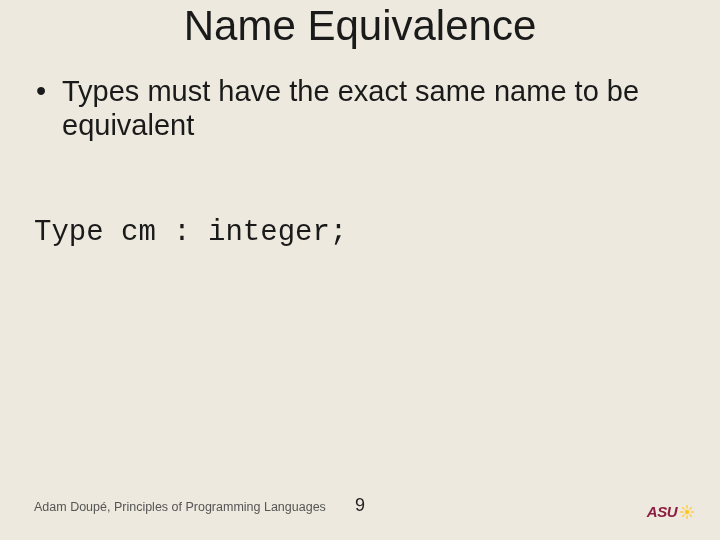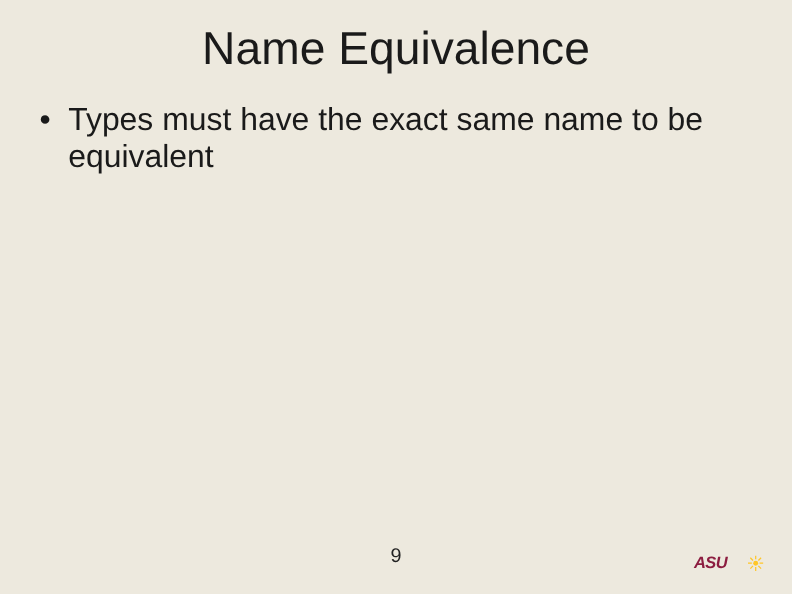--- a/index.html
+++ b/index.html
@@ -14,21 +14,21 @@
   }
   .slide {
     width: 720px;
     height: 540px;
     position: relative;
     box-sizing: border-box;
   }
   .title {
     text-align: center;
     font-size: 42px;
-    padding-top: 20px;
+    padding-top: 2px;
     font-weight: 400;
   }
   .body {
     padding: 24px 34px 0 34px;
   }
   .bullet-row {
     display: flex;
     align-items: flex-start;
     font-size: 29px;
     line-height: 1.18;
@@ -65,21 +65,21 @@
     text-align: center;
     font-size: 18px;
     color: #222;
   }
   .logo {
     position: absolute;
     right: 26px;
     bottom: 20px;
     display: flex;
     align-items: center;
-    gap: 19px;
+    gap: 3px;
   }
   .logo .asu {
     font-family: Arial, Helvetica, sans-serif;
     font-weight: 900;
     font-style: italic;
     font-size: 15px;
     color: #8c1d40;
     letter-spacing: -0.5px;
   }
   .logo .burst {
@@ -93,26 +93,28 @@
 <div class="slide">
 
   <div class="title">Name Equivalence</div>
 
   <div class="body">
     <div class="bullet-row">
       <div class="bullet-dot">•</div>
       <div class="bullet-text">Types must have the exact same name to be equivalent</div>
     </div>
     <div class="code">
+      <div>Type cm : integer;</div>
       
       
       
     </div>
   </div>
 
+  <div class="footer">Adam Doupé, Principles of Programming Languages</div>
 
   <div class="page-num">9</div>
 
   <div class="logo">
     <span class="asu">ASU</span>
     <svg class="burst" viewBox="0 0 20 20">
       <g fill="#ffc627">
         <circle cx="10" cy="10" r="3.2"></circle>
         <g stroke="#ffc627" stroke-width="1.6">
           <line x1="10" y1="0" x2="10" y2="5"></line>

